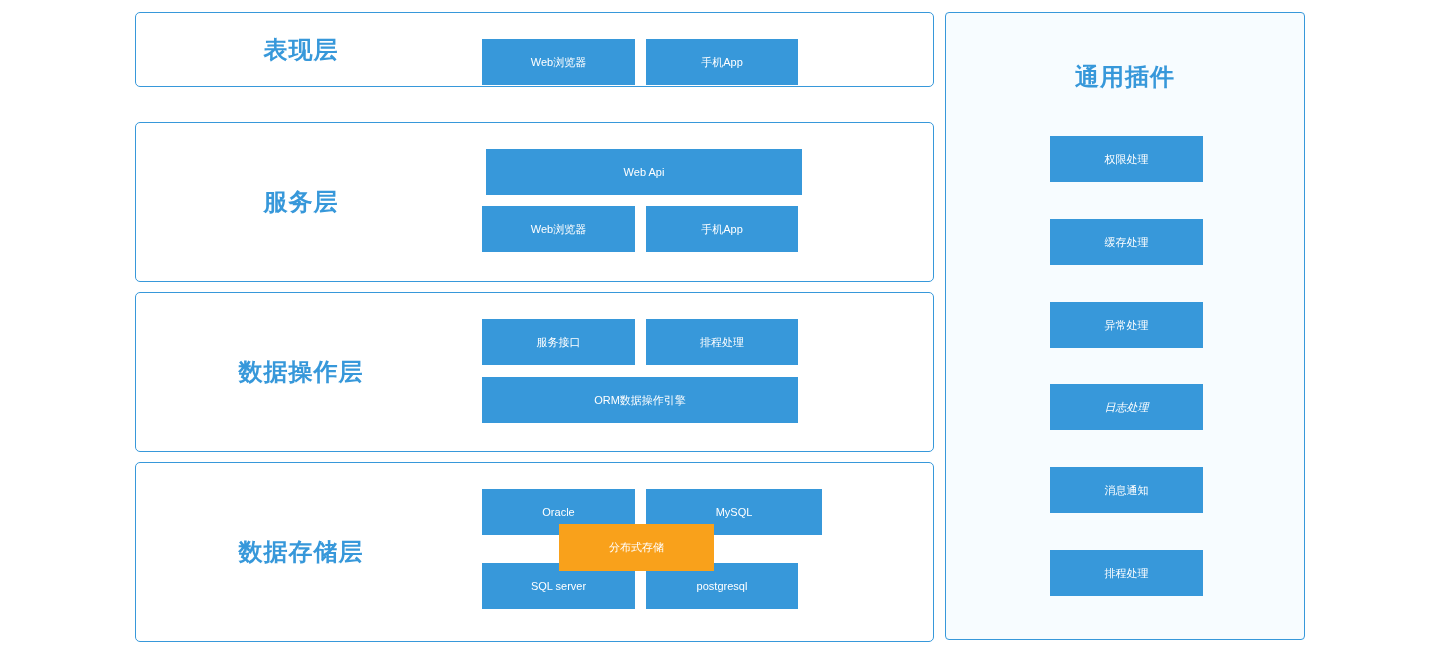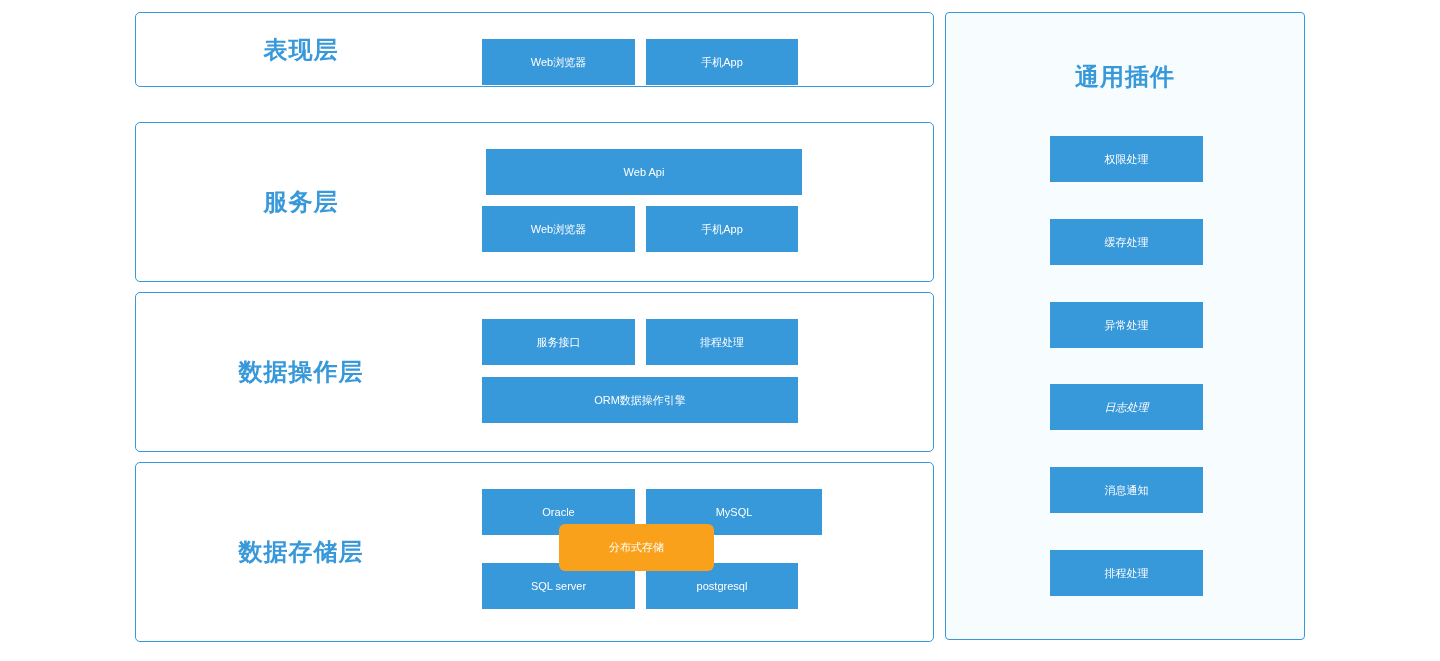--- a/index.html
+++ b/index.html
@@ -88,21 +88,21 @@
     <div class="box" style="left:510px;top:26px;width:152px;">排程处理</div>
     <div class="box" style="left:346px;top:84px;width:316px;">ORM数据操作引擎</div>
   </section>
 
   <section class="layer" style="top:462px;height:180px;">
     <div class="layer-title">数据存储层</div>
     <div class="box" style="left:346px;top:26px;width:153px;">Oracle</div>
     <div class="box" style="left:510px;top:26px;width:176px;">MySQL</div>
     <div class="box" style="left:346px;top:100px;width:153px;">SQL server</div>
     <div class="box" style="left:510px;top:100px;width:152px;">postgresql</div>
-    <div class="box overlay" style="left:423px;top:61px;width:155px;border-radius:6px;">分布式存储</div>
+    <div class="box overlay" style="left:423px;top:61px;width:155px;">分布式存储</div>
   </section>
 
   <aside class="panel">
     <div class="panel-title">通用插件</div>
     <div class="box" style="top:206px;">缓存处理</div>
     <div class="box" style="top:123px;">权限处理</div>
     <div class="box" style="top:289px;">异常处理</div>
     <div class="box" style="top:371px;font-style:italic;">日志处理</div>
     <div class="box" style="top:537px;">排程处理</div>
     <div class="box" style="top:454px;">消息通知</div>

